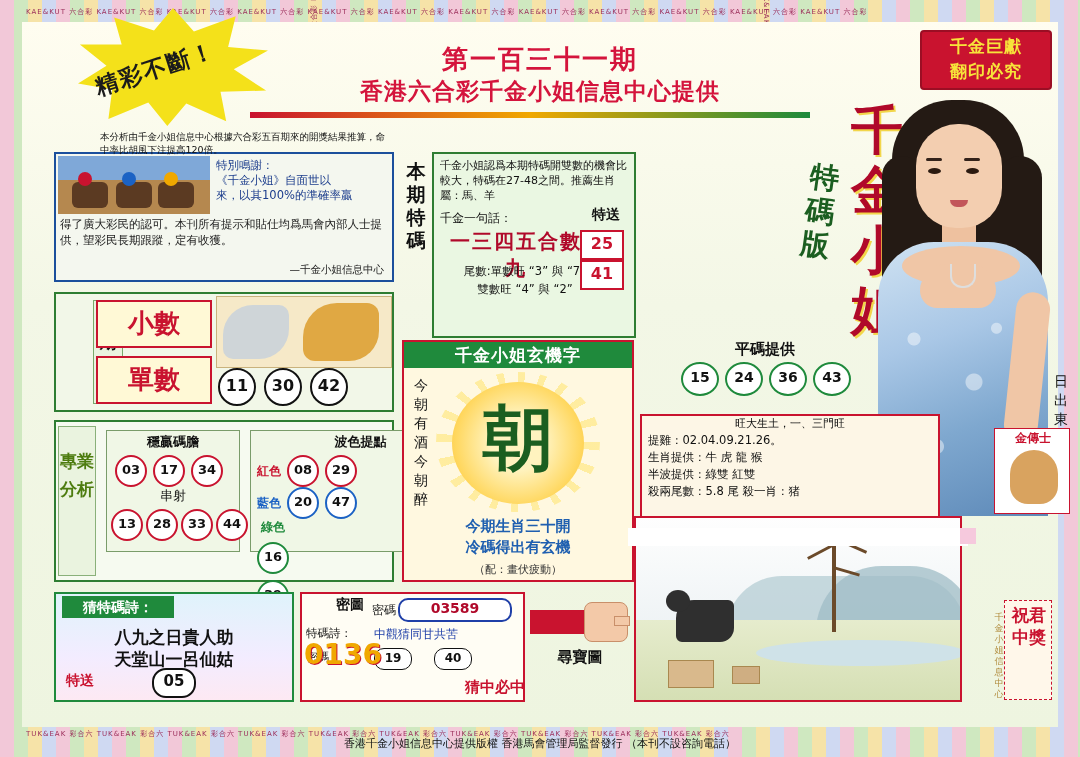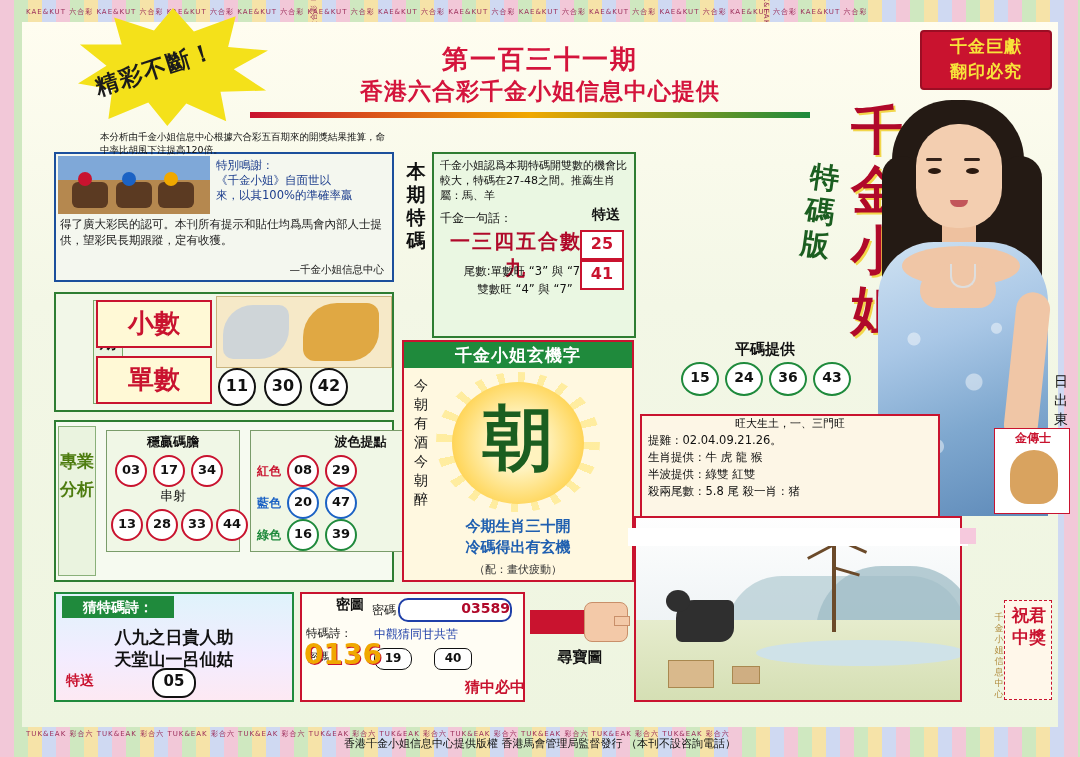--- a/index.html
+++ b/index.html
@@ -167,21 +167,21 @@
   .poem-l{position:absolute;left:56px;width:236px;text-align:center;font-size:17px;font-weight:bold;color:#111;
     font-family:"DejaVu Serif","Liberation Serif",serif;}
   .poem-ts{position:absolute;left:66px;top:672px;font-size:14px;font-weight:bold;color:#c9132f;}
   .poem-ball{position:absolute;left:152px;top:668px;width:40px;height:26px;border:2px solid #111;border-radius:14px;
     background:#fff;font-size:15px;font-weight:bold;text-align:center;line-height:23px;color:#111;}
 
   
   .mi{left:300px;top:592px;width:225px;height:110px;border:2px solid #c9132f;background:#fffdf4;}
   .mi-h{position:absolute;left:336px;top:596px;width:56px;font-size:14px;font-weight:bold;color:#111;}
   .mi-code{position:absolute;left:398px;top:598px;width:110px;height:20px;border:2px solid #1f3fa8;border-radius:10px;
-    background:#fff;color:#b0092a;font-size:14px;font-weight:bold;text-align:right;line-height:17px;}
+    background:#fff;color:#b0092a;font-size:14px;font-weight:bold;text-align:center;line-height:17px;}
   .mi-poem{position:absolute;left:306px;top:626px;font-size:11.5px;color:#111;}
   .mi-poem-v{position:absolute;left:374px;top:626px;font-size:12px;color:#1f3fa8;}
   .mi-num{position:absolute;left:306px;top:650px;font-size:11.5px;color:#111;}
   .mi-b{width:36px;height:20px;border:1px solid #111;border-radius:10px;background:#fff;
     font-size:12px;font-weight:bold;text-align:center;line-height:18px;color:#111;position:absolute;top:648px;}
   .mi-big{position:absolute;left:304px;top:642px;width:60px;height:54px;font-size:28px;font-weight:bold;color:#f0a800;
     line-height:26px;text-shadow:1px 1px 0 #c9132f;}
   .mi-foot{position:absolute;left:300px;top:678px;width:225px;text-align:right;font-size:15px;font-weight:bold;color:#c9132f;}
 
   
@@ -279,21 +279,21 @@
     <div class="thanks-sig">—千金小姐信息中心</div>
   </div>
 
   <div class="tema-label">本期特碼</div>
   <div class="panel tema-box">
     <div class="tema-txt">千金小姐認爲本期特碼開雙數的機會比較大，特碼在27-48之間。推薦生肖屬：馬、羊</div>
     <div class="tema-line">千金一句話：</div>
     <div class="tema-big">一三四五合數九</div>
     <div class="tema-tail">
       <div>尾數:單數旺 “3” 與 “7”</div>
-      <div>雙數旺 “4” 與 “7”</div>
+      <div>雙數旺 “4” 與 “2”</div>
     </div>
     <div class="ts-label">特送</div>
     <div class="ts-cell" style="top:76px;">25</div>
     <div class="ts-cell" style="top:106px;">41</div>
   </div>
 
   <div class="panel hao"></div>
   <div class="hao-label">本期吼</div>
   <div class="hao-cell" style="top:300px;">小數</div>
   <div class="hao-cell" style="top:356px;">單數</div>
@@ -334,21 +334,21 @@
       <div class="o-ball">08</div>
       <div class="o-ball">29</div>
     </div>
 
     <div style="position:absolute;left:6px;top:56px;display:flex;align-items:center;gap:6px;">
       <span style="font-size:12px;font-weight:bold;color:#1b62c4;">藍色</span>
       <div class="o-ball blue">20</div>
       <div class="o-ball blue">47</div>
     </div>
 
-    <div style="position:absolute;left:6px;top:88px;display:flex;align-items:center;gap:6px;">
+    <div style="position:absolute;left:6px;top:88px;display:flex;align-items:center;gap:6px;flex-direction:column;">
       <span style="font-size:12px;font-weight:bold;color:#1f8a3c;">綠色</span>
       <div class="o-ball green">16</div>
       <div class="o-ball green">39</div>
     </div>
   </div>
 
   <div class="pro-note">本分析由千金小姐信息中心根據六合彩五百期來的開獎結果推算，命中率比胡風下注提高120倍。</div>
 
   <div class="panel xuan"></div>
   <div class="xuan-h">千金小姐玄機字</div>
@@ -392,21 +392,21 @@
 
   <div class="panel mi"></div>
   <div class="mi-h">密圖</div>
 
   <div style="position:absolute;left:372px;top:602px;font-size:12px;color:#111;">密碼：</div>
   <div class="mi-code">03589</div>
   <div class="mi-poem">特碼詩：</div>
   <div class="mi-poem-v">中觀猜同甘共苦</div>
   <div class="mi-num">密碼：</div>
   <div class="mi-b" style="left:374px;">19</div>
-  <div class="mi-b" style="left:434px;border-radius:7px;">40</div>
+  <div class="mi-b" style="left:434px;">40</div>
   <div class="mi-big">0136</div>
   <div class="mi-foot">猜中必中</div>
 
   <div class="hand">
     <div class="hand-b"></div>
     <div class="hand-p"></div>
     <div class="hand-f"></div>
   </div>
   <div class="hand-t">尋寶圖</div>
 

